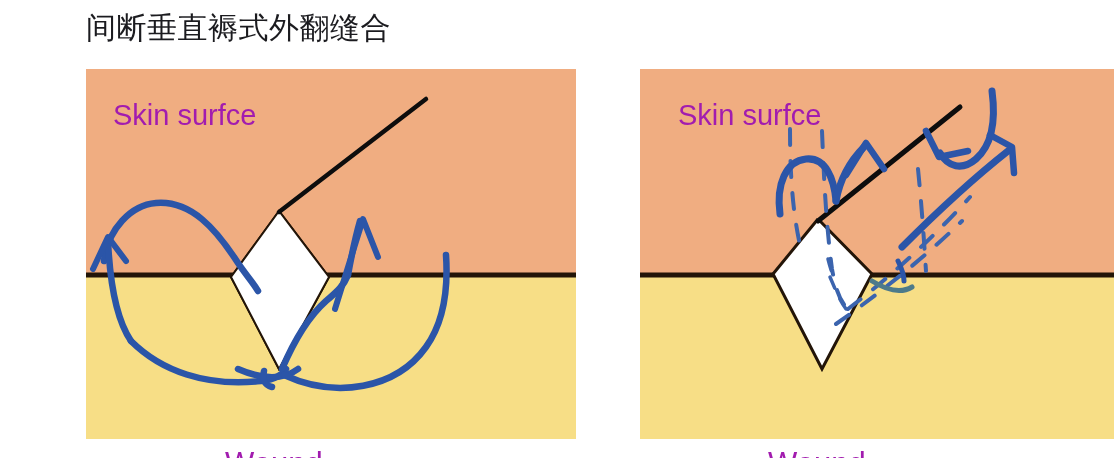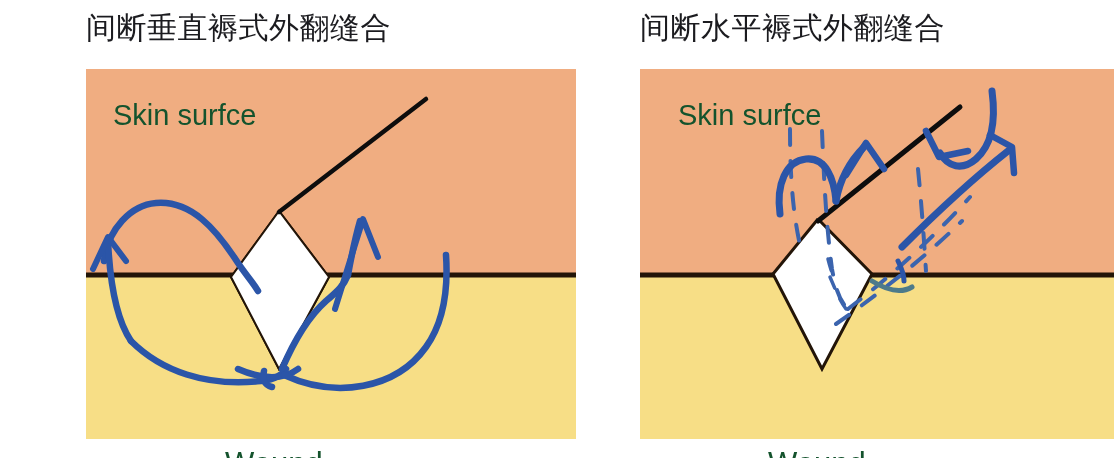--- a/index.html
+++ b/index.html
@@ -51,21 +51,21 @@
     position: absolute;
     left: 0; top: 0;
     width: 490px;
     height: 370px;
     display: block;
   }
 
   .lbl {
     position: absolute;
     font-family: "Liberation Sans", sans-serif;
-    color: #14532d;
+    color: #a21caf;
     white-space: pre;
     pointer-events: none;
   }
   .lbl-skin {
     font-size: 29px;
     line-height: 32px;
     letter-spacing: 0px;
   }
   .lbl-wound {
     font-size: 31px;
@@ -98,21 +98,20 @@
     text-shadow: 0 0 2px rgba(255,255,255,0.85);
   }
 </style>
 </head>
 <body>
 
 <div class="figure-root">
 
   <div class="panel-title title-left">间断垂直褥式外翻缝合</div>
 
-  <div class="panel-title title-right">间断水平褥式外翻缝合</div>
 
   <div class="panel panel-left">
     <svg class="panel-svg" viewBox="0 0 490 370" preserveAspectRatio="none">
       <defs>
         <clipPath id="clipL">
           <rect x="0" y="0" width="490" height="370"></rect>
         </clipPath>
       </defs>
 
       <g clip-path="url(#clipL)">

